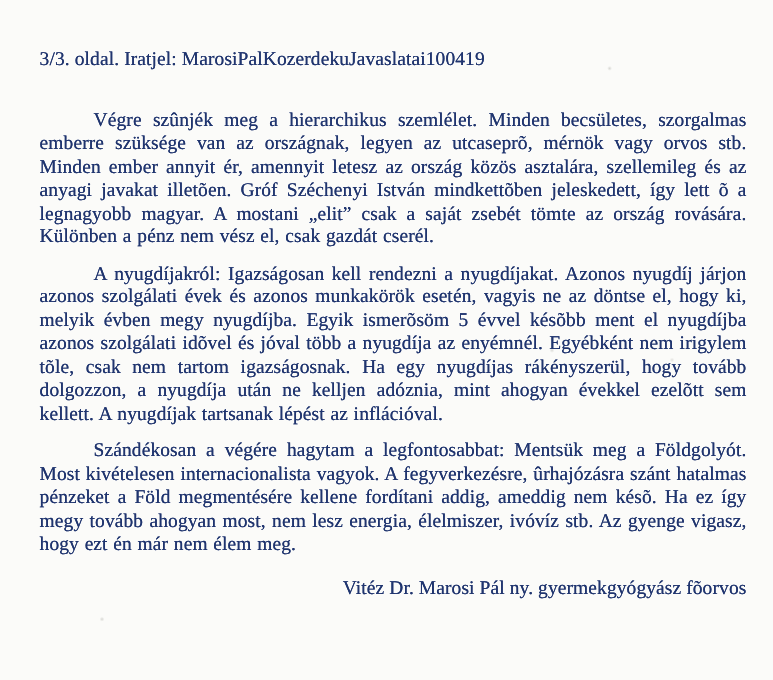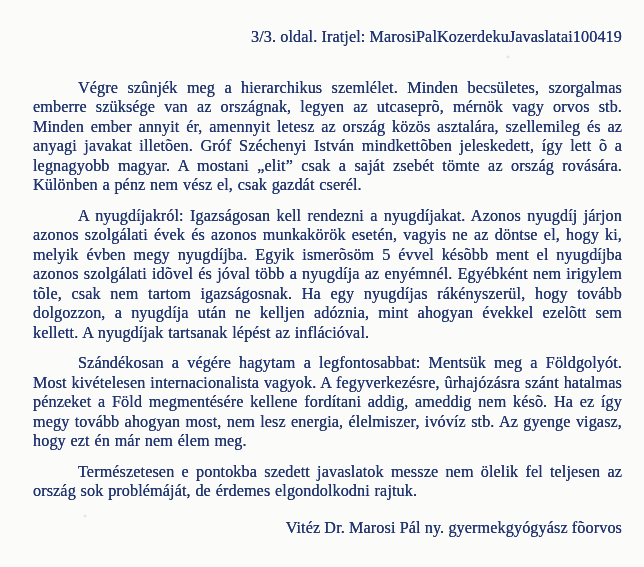--- a/index.html
+++ b/index.html
@@ -28,22 +28,22 @@
       radial-gradient(circle 1px at 460px 292px, #dcdcd8 0, rgba(220,220,216,0) 2px);
   }
   .txt {
     font-size: 16.2px;
     line-height: 19.5px;
     
     text-shadow: 0 0 0.55px currentColor;
     letter-spacing: 0.1px;
   }
   .doc-header {
-    text-align: right;
-    margin: 0 0 31px 0;
+    text-align: left;
+    margin: 12px 0 31px 0;
     white-space: nowrap;
   }
   .para {
     margin: 0 0 11px 0;
     text-align: justify;
     text-indent: 45px;
     word-spacing: 0.6px;
     font-family: Liberation Serif, serif;
   }
   .date-line {
@@ -62,21 +62,20 @@
 <div class="page">
 
   <div class="txt doc-header">3/3. oldal. Iratjel: MarosiPalKozerdekuJavaslatai100419</div>
 
   <p class="txt para">Végre szûnjék meg a hierarchikus szemlélet. Minden becsületes, szorgalmas emberre szüksége van az országnak, legyen az utcaseprõ, mérnök vagy orvos stb. Minden ember annyit ér, amennyit letesz az ország közös asztalára, szellemileg és az anyagi javakat illetõen. Gróf Széchenyi István mindkettõben jeleskedett, így lett õ a legnagyobb magyar.  A mostani „elit” csak a saját zsebét tömte az ország rovására. Különben a pénz nem vész el, csak gazdát cserél.</p>
 
   <p class="txt para">A nyugdíjakról: Igazságosan kell rendezni a nyugdíjakat. Azonos nyugdíj járjon azonos szolgálati évek és azonos munkakörök esetén, vagyis ne az döntse el, hogy ki, melyik évben megy nyugdíjba. Egyik ismerõsöm 5 évvel késõbb ment el nyugdíjba azonos szolgálati idõvel és jóval több a nyugdíja az enyémnél. Egyébként nem irigylem tõle, csak nem tartom igazságosnak. Ha egy nyugdíjas rákényszerül, hogy tovább dolgozzon, a nyugdíja után ne kelljen adóznia, mint ahogyan évekkel ezelõtt sem kellett. A nyugdíjak tartsanak lépést az inflációval.</p>
 
   <p class="txt para">Szándékosan a végére hagytam a legfontosabbat: Mentsük meg a Földgolyót. Most kivételesen internacionalista vagyok. A fegyverkezésre, ûrhajózásra szánt hatalmas pénzeket a Föld megmentésére kellene fordítani addig, ameddig nem késõ. Ha ez így megy tovább ahogyan most, nem lesz energia, élelmiszer, ivóvíz stb. Az gyenge vigasz, hogy ezt én már nem élem meg.</p>
 
-  <p class="txt para">Természetesen e pontokba szedett javaslatok messze nem ölelik fel teljesen az ország sok problémáját, de érdemes elgondolkodni rajtuk.</p>
 
 
   <div class="txt signature">
     <div>Vitéz Dr. Marosi Pál ny. gyermekgyógyász fõorvos</div>
 
   </div>
 
 </div>
 
 </body></html>

